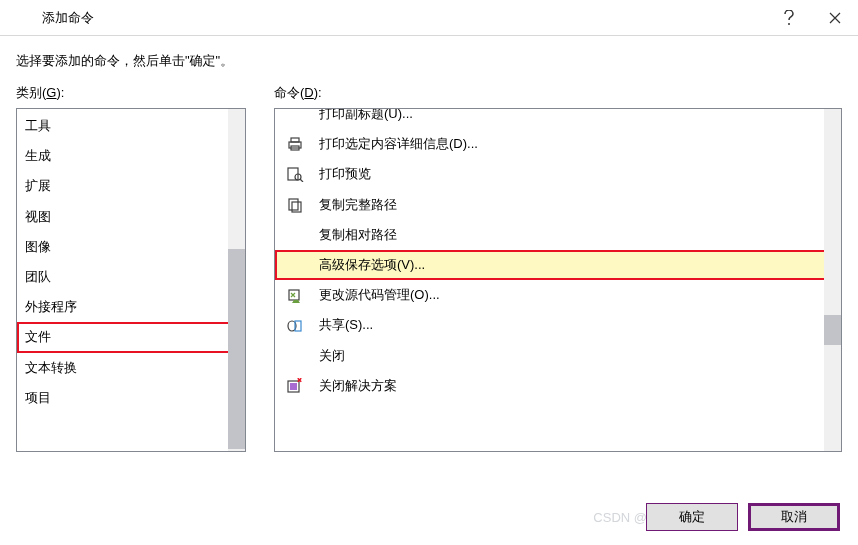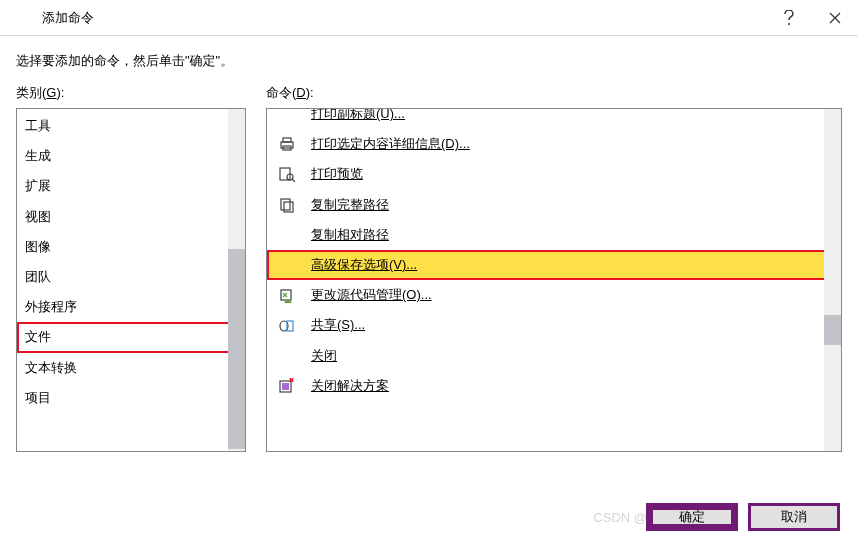--- a/index.html
+++ b/index.html
@@ -26,21 +26,21 @@
     width: 46px; height: 36px;
     display: flex; align-items: center; justify-content: center;
     color: #333;
   }
   .content {
     padding: 16px 16px 8px 16px;
   }
   .instruction { margin-bottom: 14px; }
   .panes {
     display: flex;
-    gap: 20px;
+    gap: 28px;
   }
   .pane-left { width: 230px; }
   .pane-right { flex: 1; }
   .pane-label { margin-bottom: 6px; }
   .pane-label .ak { text-decoration: underline; }
   .listbox {
     border: 1px solid #828790;
     height: 344px;
     position: relative;
     overflow: hidden;
@@ -74,23 +74,23 @@
     gap: 10px;
     padding: 6px 6px 6px 10px;
     line-height: 1.4;
   }
   .cmd-item .ico {
     width: 20px; height: 18px;
     display: flex; align-items: center; justify-content: center;
     color: #414141;
     flex-shrink: 0;
   }
-  .cmd-item .txt { flex: 1; padding-left: 4px; text-decoration: underline; }
+  .cmd-item .txt { flex: 1; padding-left: 4px; }
   .cmd-item.sel {
-    background: #fde047;
+    background: #fef9c3;
     outline: 1px dotted #3399ff;
     outline-offset: -1px;
   }
   .cmd-item.hl {
     outline: 2px solid #e81123;
     outline-offset: -2px;
   }
   .footer {
     position: absolute;
     bottom: 14px; right: 18px;
@@ -98,21 +98,21 @@
     align-items: center;
   }
   .btn {
     min-width: 92px;
     height: 28px;
     border: 3px solid #701a75;
     background: #e1e1e1;
     display: flex; align-items: center; justify-content: center;
     font-size: 13px;
   }
-  .btn.primary { border: 7px solid #701a75; }
+  .btn.primary { border: 1px solid #701a75; }
   .watermark {
     position: absolute;
     bottom: 18px; right: 120px;
     color: #d3d6da; font-size: 13px;
     pointer-events: none;
   }
   svg { display: block; }
 </style>
 </head>
 <body>

